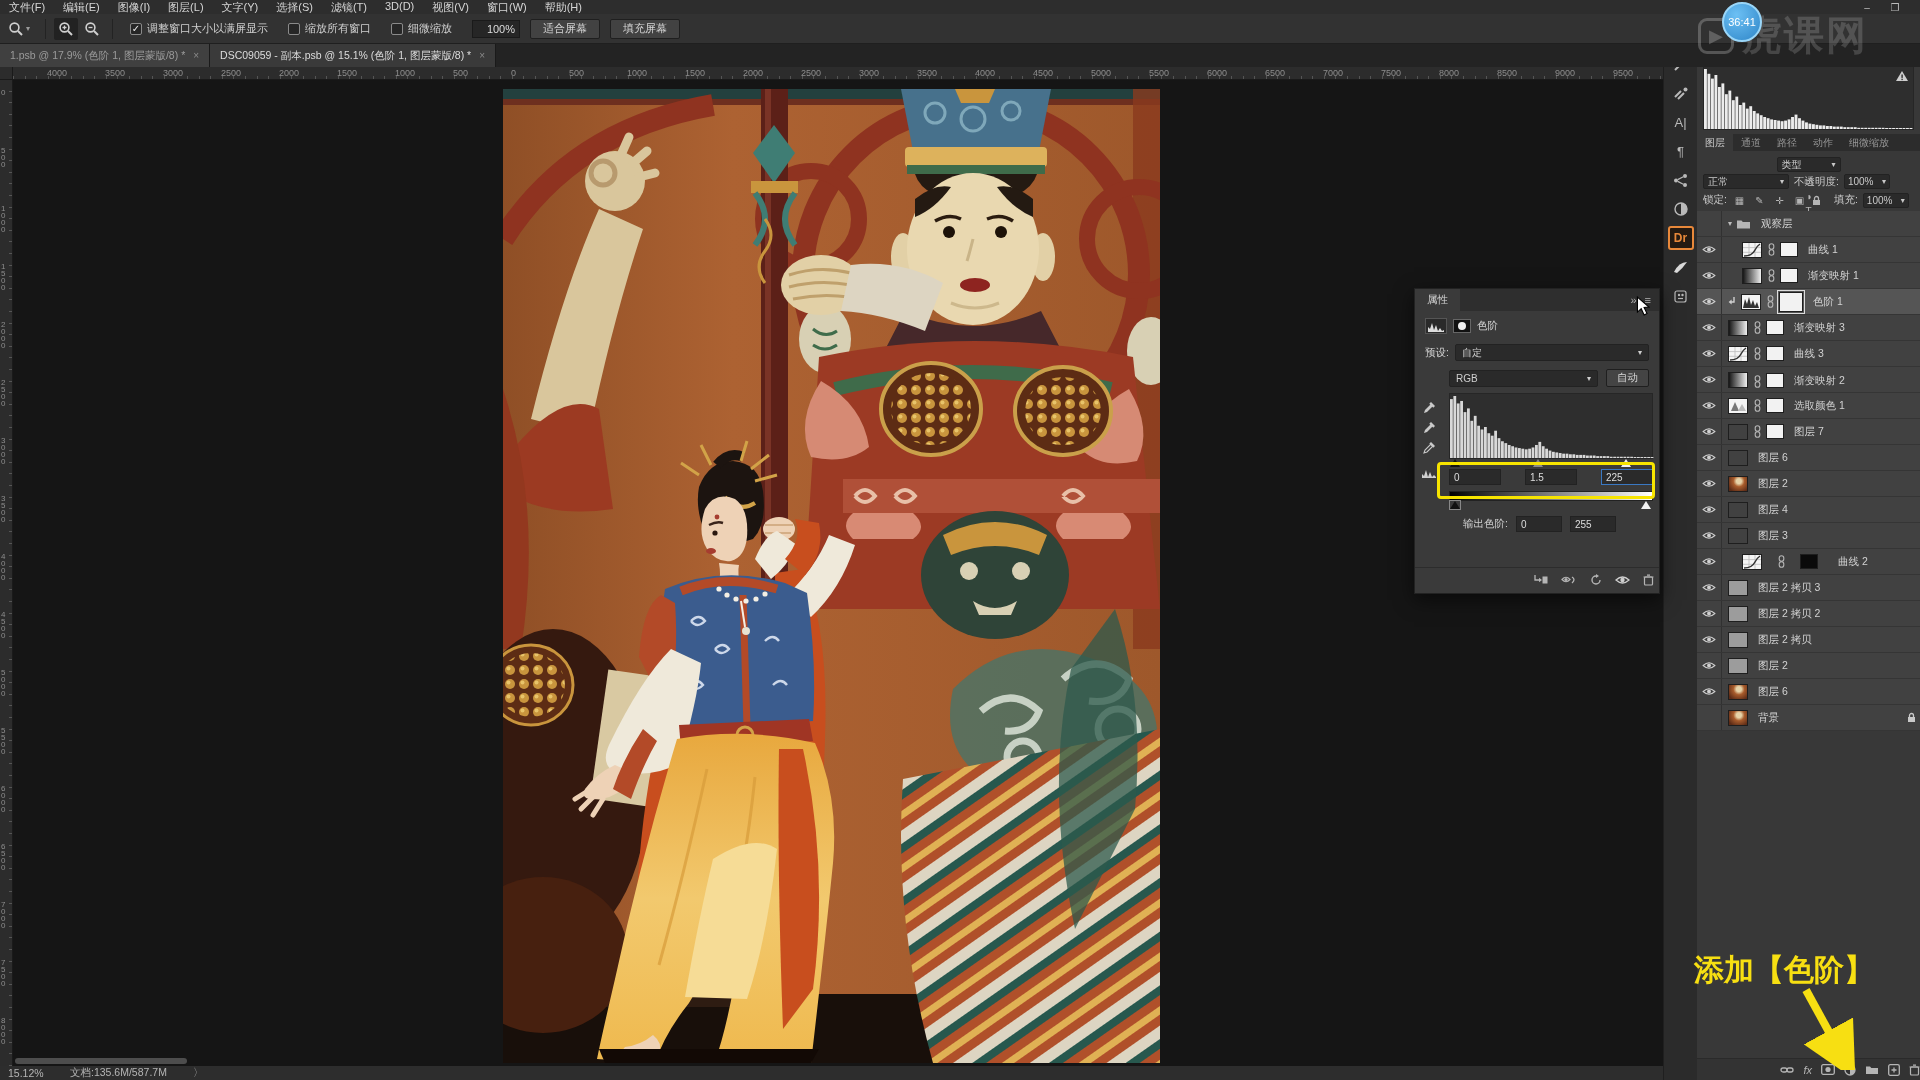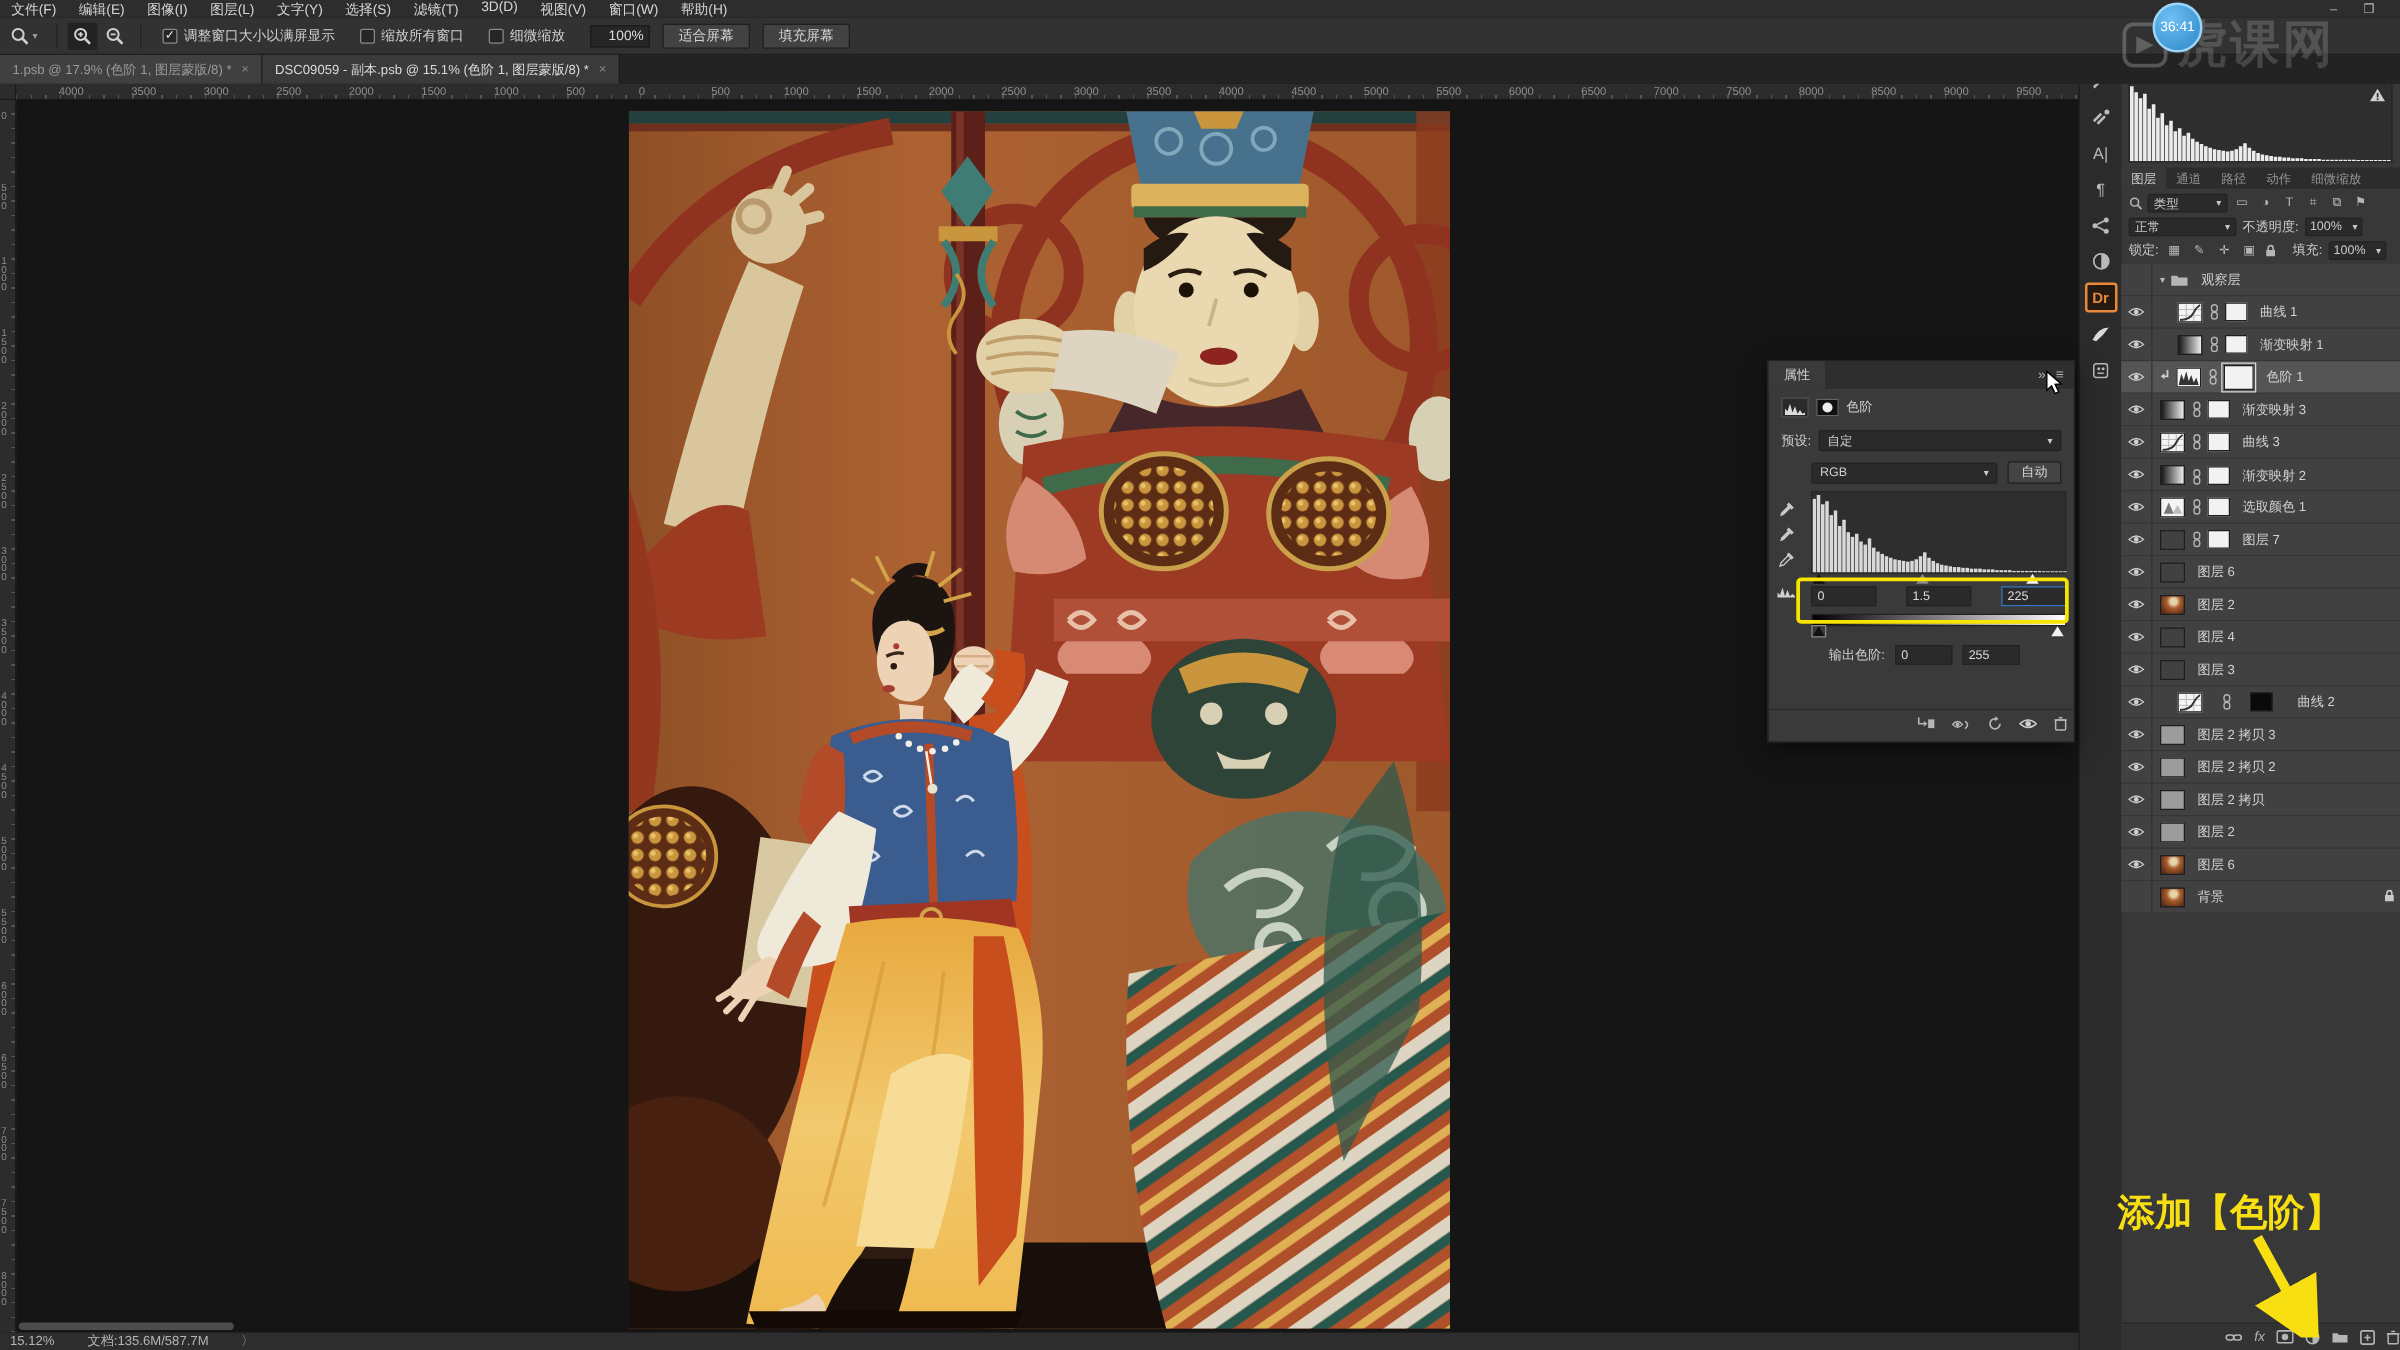--- a/index.html
+++ b/index.html
@@ -75,21 +75,21 @@
   .mini-tabs span { padding:2px 7px 0 7px; white-space:nowrap; }
   .mini-tabs span.on { background:#383838; color:#cdcdcd; }
   #hist-box { margin:5px 6px 4px 6px; height:64px; background:#2e2e2e; border:1px solid #262626; position:relative; }
   #hist-box svg { display:block; }
   #hist-warn { position:absolute; right:4px; top:3px; }
   #panel-tabs { height:17px; background:#2c2c2c; display:flex; font-size:10px; color:#969696; margin-top:2px; }
   #panel-tabs span { padding:2px 8px 0 8px; }
   #panel-tabs span.on { background:#383838; color:#cdcdcd; }
 
   .lp-row { display:flex; align-items:center; font-size:10.5px; color:#c9c9c9; padding:0 6px; }
-  #lp-filter { height:19px; gap:4px; margin-top:2px; }
+  #lp-filter { height:19px; gap:4px; margin-top:2px;flex-direction:column; }
   .well { background:#2a2a2a; border:1px solid #222; border-radius:2px; display:flex; align-items:center; }
   #filter-type { width:64px; height:15px; font-size:10px; padding:0 4px; justify-content:space-between; }
   .hdr-ic { color:#b5b5b5; font-size:10px; width:15px; text-align:center; }
   #lp-blend { height:19px; gap:5px; }
   #blend-select { width:86px; height:15px; font-size:10px; padding:0 4px; justify-content:space-between; }
   .pct-well { width:46px; height:15px; font-size:10px; padding:0 3px; justify-content:space-between; }
   #lp-lock { height:18px; gap:5px; }
 
   #layers-list { margin-top:2px; }
   .layer-row { height:26px; display:flex; align-items:center; background:#414141; border-bottom:1px solid #353535; position:relative; }

